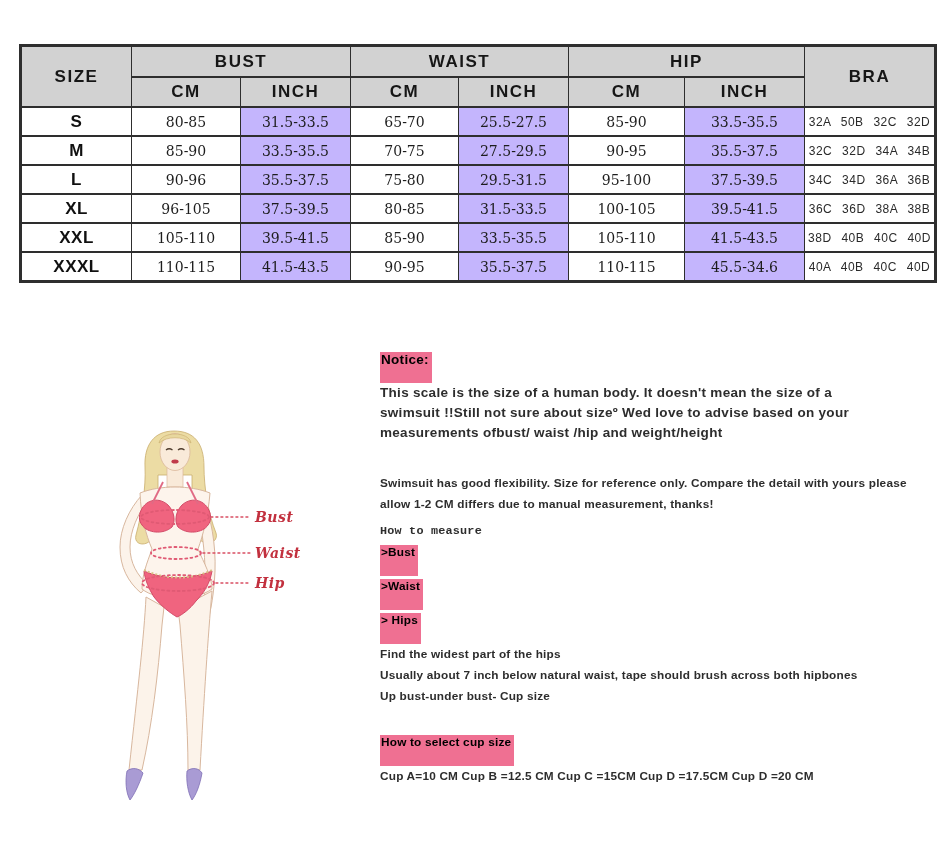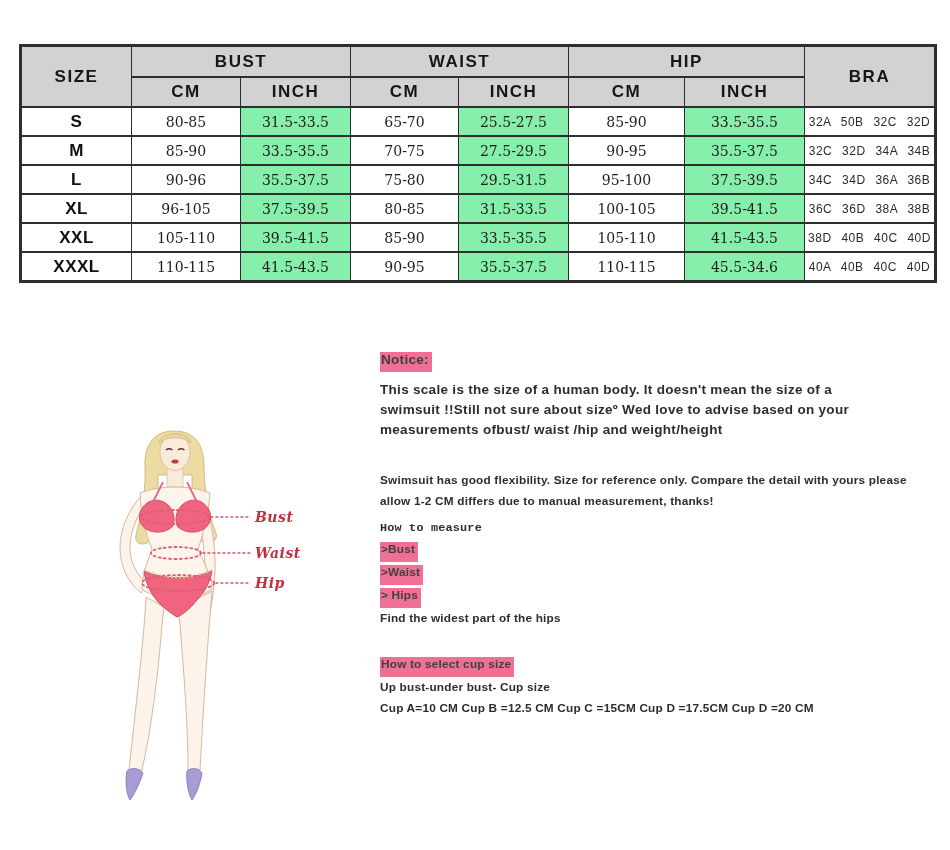--- a/index.html
+++ b/index.html
@@ -21,32 +21,32 @@
   }
   table.size-chart th{
     background:#d2d2d2;color:#161616;font-weight:700;
     font-size:17px;letter-spacing:1.5px;
   }
   tr.hdr-1 th{height:29px;}
   tr.hdr-2 th{height:28px;}
   tr.data-row td{height:27px;}
   td.c-size{font-weight:700;font-size:17px;letter-spacing:.5px;color:#101010;}
   td.c-num{font-family:"DejaVu Serif","Liberation Serif",serif;font-size:14px;color:#1d1d1d;}
-  td.c-inch{background:#86efac;margin-left:24px;}
+  td.c-inch{background:#c4b5fd;margin-left:24px;}
   td.c-bra{font-size:12px;color:#2a2a2a;word-spacing:6px;letter-spacing:.5px;}
 
   
   .guide{
     position:absolute;left:380px;top:350px;width:552px;
     color:#2d2d2d;font-weight:700;
   }
   .g-lg{font-size:13.5px;line-height:20px;letter-spacing:.3px;white-space:pre-line;}
   .g-sm{font-size:11.8px;line-height:21px;letter-spacing:.2px;white-space:pre-line;}
-  .hl{background:#ef7092;color:#404040;padding:0 3px 5px 1px;display:inline-block;line-height:15px;}
-  .m-para1{margin-top:8px;}
+  .hl{background:#ef7092;color:#000000;padding:0 3px 16px 1px;display:inline-block;line-height:15px;}
+  .m-para1{}
   .m-para2{margin-top:30px;}
   .m-measure{margin-top:6px;font-family:Liberation Mono, monospace;}
   .m-cup{margin-top:25px;}
 
   
   .figure{position:absolute;left:100px;top:424px;width:260px;height:392px;}
   .script-label{
     font-family:"DejaVu Serif","Liberation Serif",serif;
     font-style:italic;font-weight:700;font-size:14px;letter-spacing:.5px;
   }
@@ -201,17 +201,18 @@
 swimsuit !!Still not sure about sizeº Wed love to advise based on your
 measurements ofbust/ waist /hip and weight/height</div>
   <div class="g-sm m-para2">Swimsuit has good flexibility. Size for reference only. Compare the detail with yours please
 allow 1-2 CM differs due to manual measurement, thanks!</div>
 
   <div class="g-sm m-measure">How to measure</div>
   <div class="g-sm"><span class="hl">&gt;Bust</span></div>
   <div class="g-sm"><span class="hl">&gt;Waist</span></div>
   <div class="g-sm"><span class="hl">&gt; Hips</span></div>
   <div class="g-sm">Find the widest part of the hips</div>
-
+  <div class="g-sm">Usually about 7 inch below natural waist, tape should brush across both hipbones</div>
+
+  <div class="g-sm">Up bust-under bust- Cup size</div>
   <div class="g-sm m-cup"><span class="hl">How to select cup size</span></div>
-  <div class="g-sm">Up bust-under bust- Cup size</div>
   <div class="g-sm">Cup A=10 CM Cup B =12.5 CM Cup C =15CM Cup D =17.5CM Cup D =20 CM</div>
 </div>
 
 </body></html>

